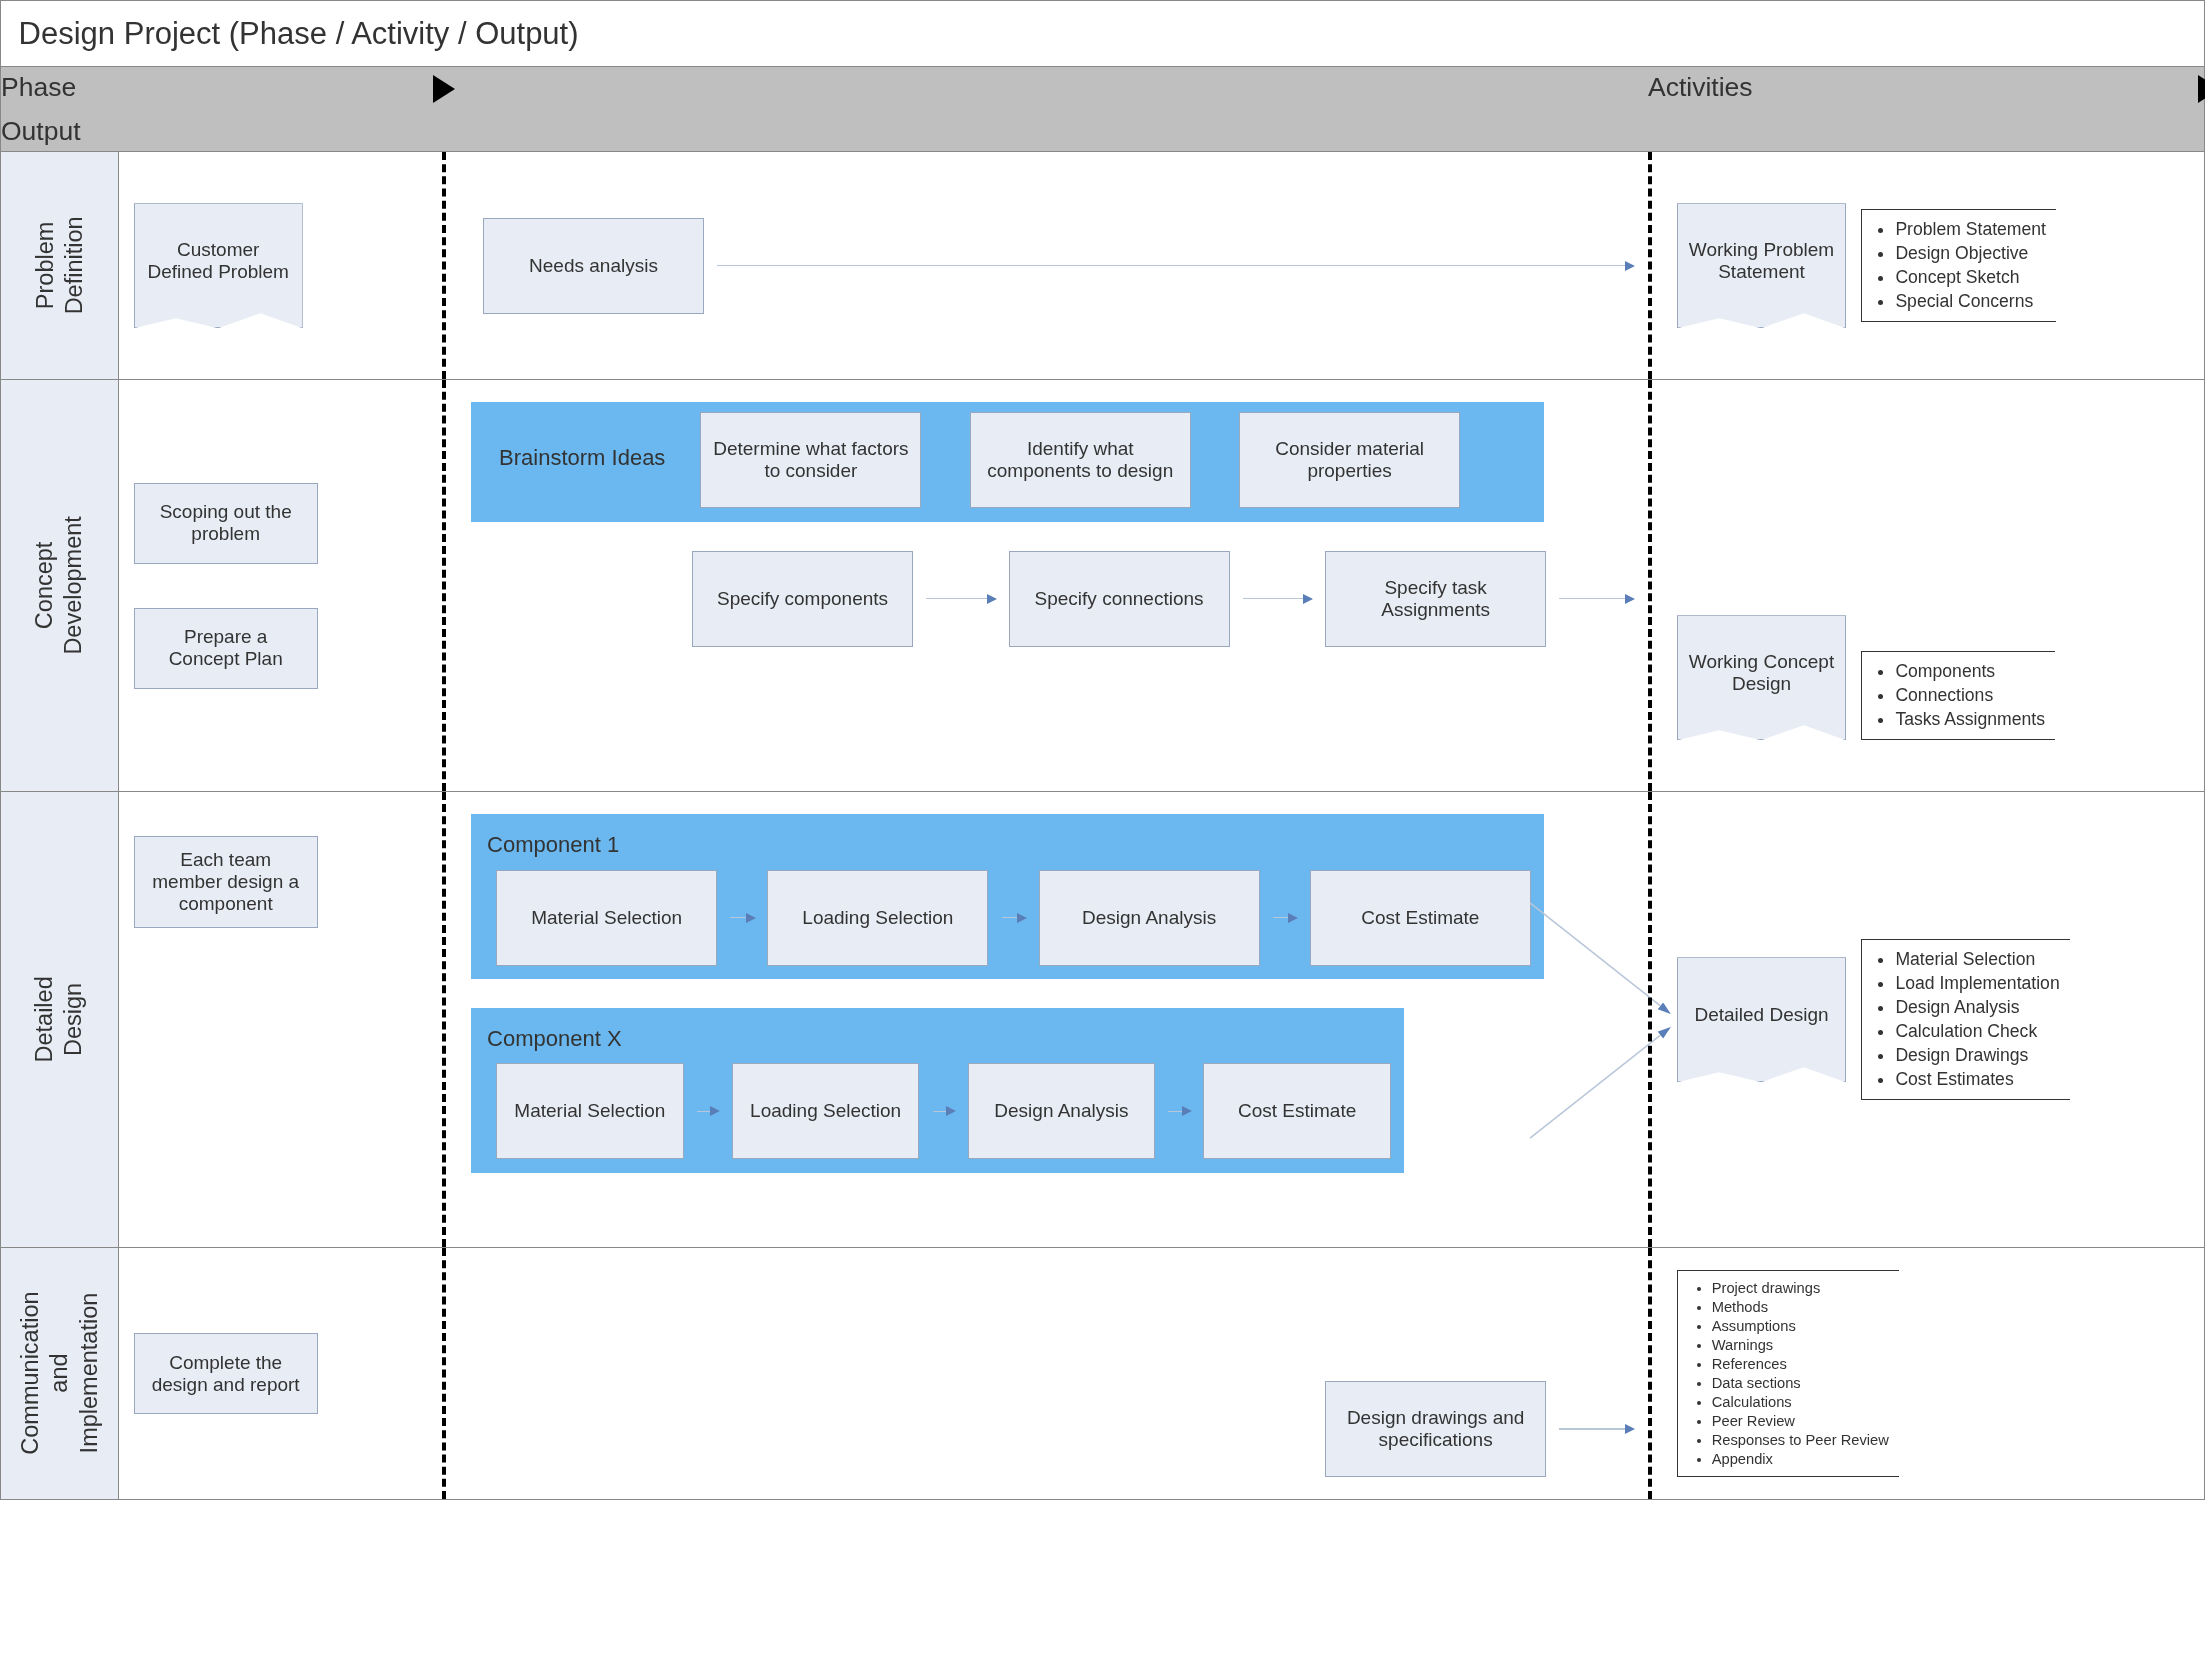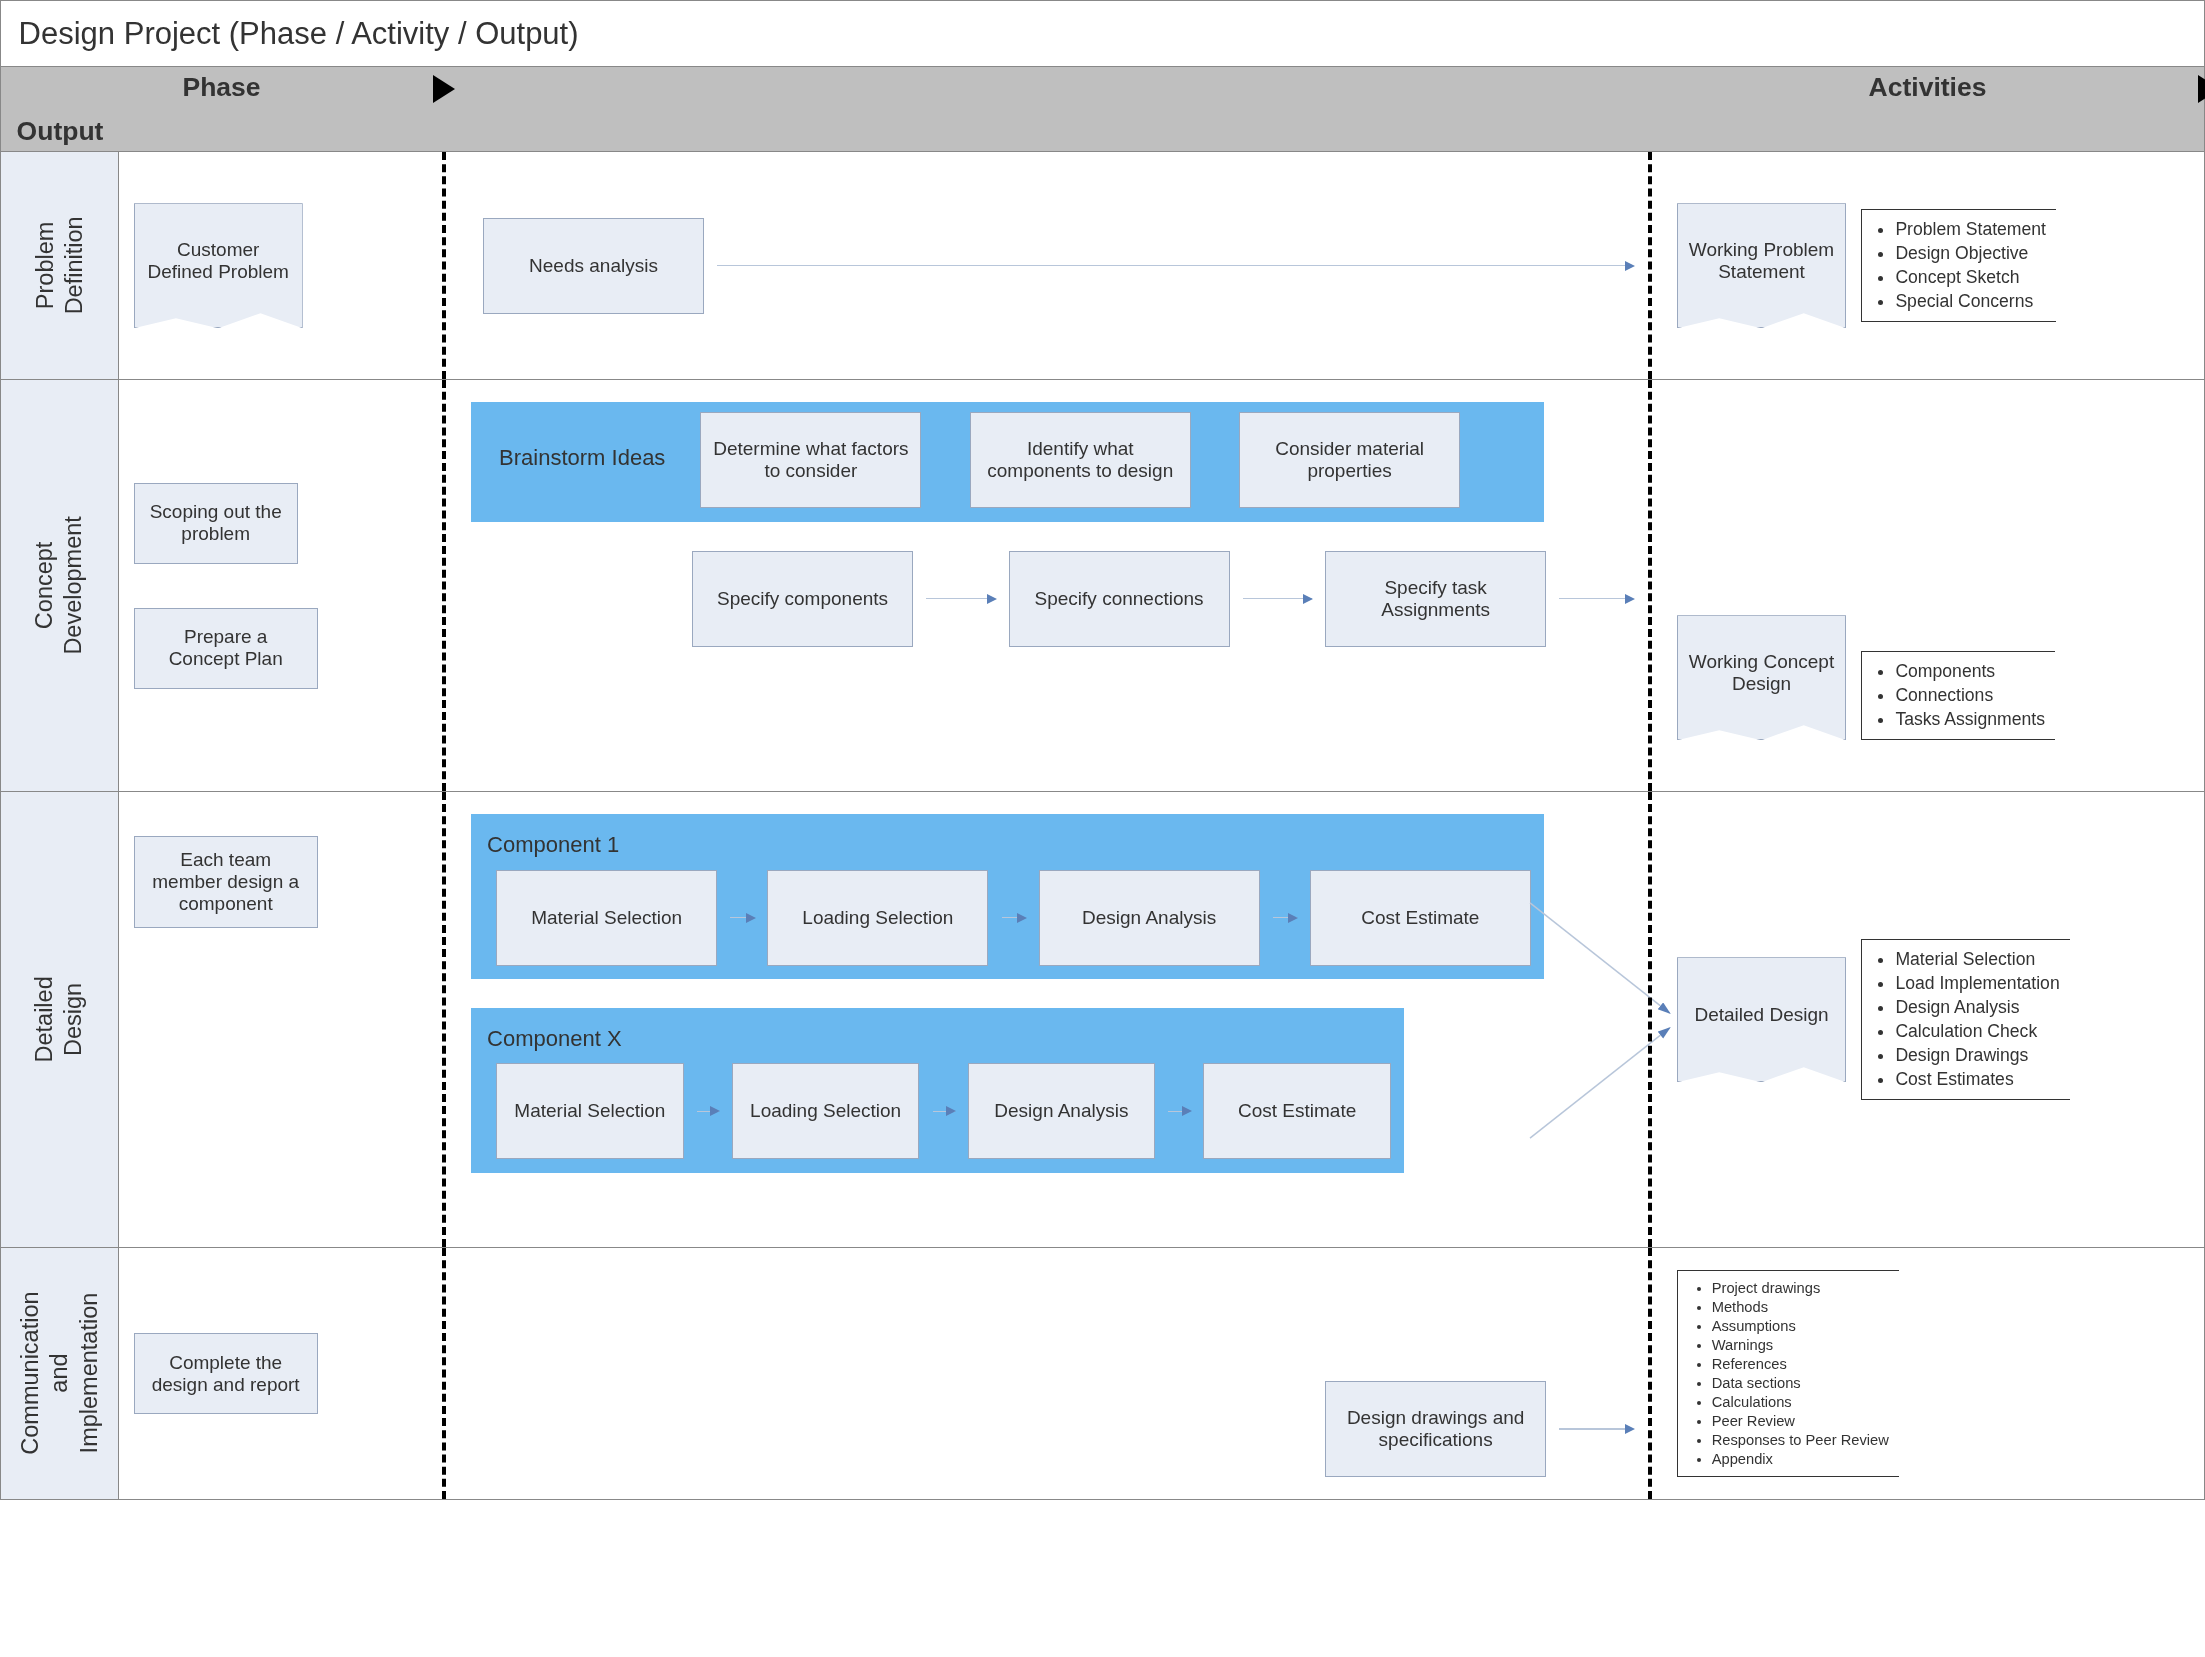--- a/index.html
+++ b/index.html
@@ -22,23 +22,22 @@
   .header-row {
     display: grid;
     grid-template-columns: 118px 323px 1206px 559px;
     background: #bfbfbf;
     border-bottom: 1.5px solid #888;
     align-items: center;
     font-size: 26.5px;
     color: #333;
   }
   .header-cell {
-    text-align: center;
+    text-align: left;
     padding: 4.4px 0;
-    font-weight: bold;
   }
   .header-phase { grid-column: 1 / 3; }
   .header-activities { }
   .header-output { }
   .chev-wrap {
     position: relative;
     height: 44px;
   }
   .chev {
     position: absolute;
@@ -251,21 +250,21 @@
 
   <div class="phase-row row-cd">
     <div class="dashed-divider dashed-left"></div>
     <div class="dashed-divider dashed-right"></div>
 
     <div class="rot-col">
       <div class="rot-text">Concept<br>Development</div>
     </div>
 
     <div class="col-phase">
-      <div class="box" style="width:164px;">Scoping out the problem</div>
+      <div class="box" style="width:184px;">Scoping out the problem</div>
       <div class="box" style="width:184px;">Prepare a Concept Plan</div>
     </div>
 
     <div class="col-activities vstack">
       <div class="group-blue" style="width:1073px;">
         <div class="hflow">
           <div class="group-label" style="width:191px;">Brainstorm Ideas</div>
           <div class="box step-box">Determine what factors to consider</div>
           <div style="width:22px;"></div>
           <div class="box step-box">Identify what components to design</div>

